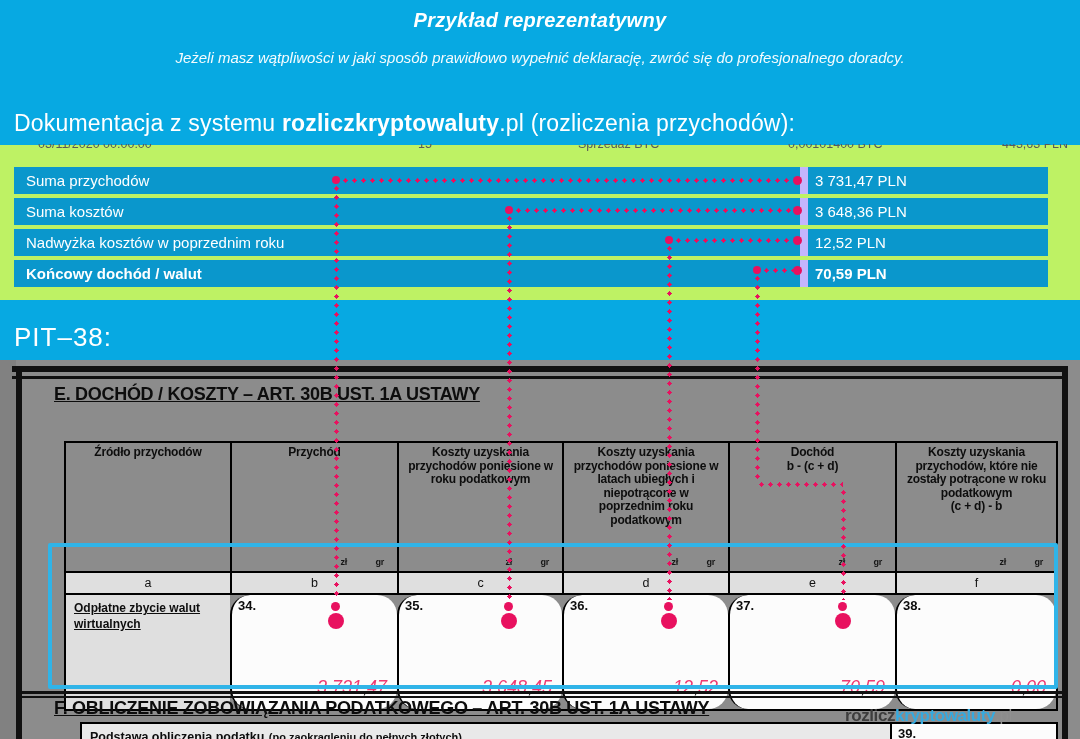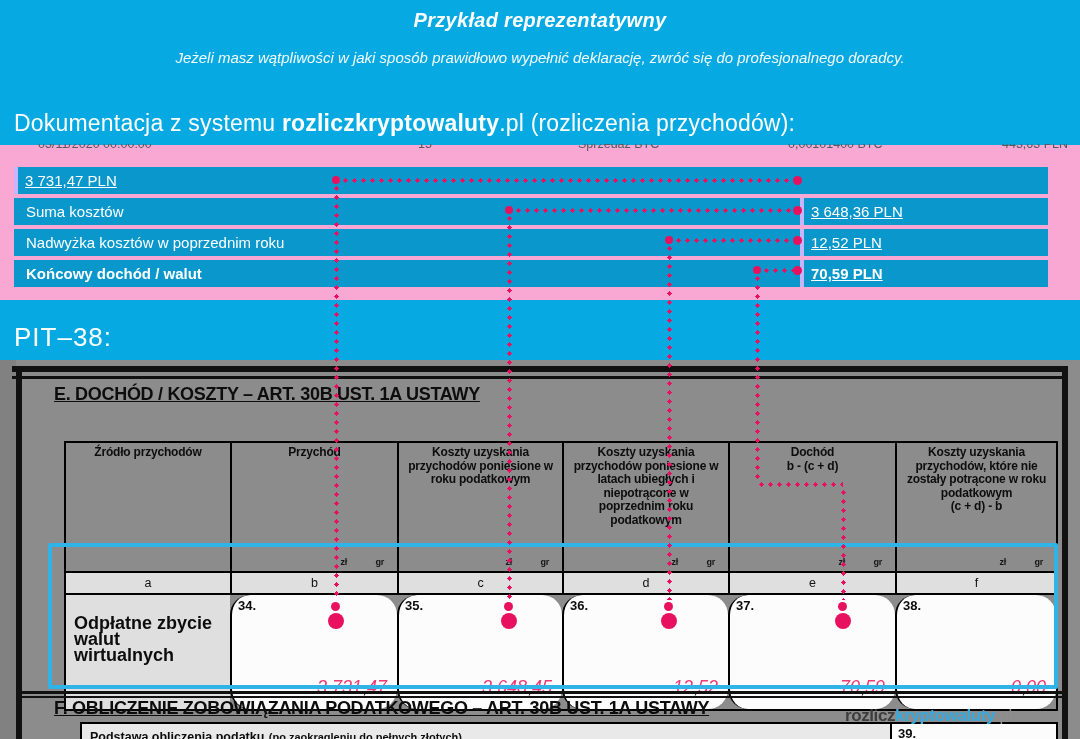--- a/index.html
+++ b/index.html
@@ -1,37 +1,37 @@
 <!DOCTYPE html>
 <html><head>
 <meta charset="utf-8">
 <style>
   * { margin:0; padding:0; box-sizing:border-box; }
   html,body { background:#fff; }
   body { font-family:"Liberation Sans", sans-serif; }
-  .screen{ position:relative; width:1080px; height:739px; overflow:hidden; background:#f9a8d4; }
+  .screen{ position:relative; width:1080px; height:739px; overflow:hidden; background:#bef264; }
 
   
   .top-band{ position:absolute; left:0; top:0; width:1080px; height:145px; background:#07A9E2; }
   .top-title{ position:absolute; left:0; top:9px; width:100%; text-align:center;
               color:#fff; font-size:20px; font-weight:bold; font-style:italic; letter-spacing:.3px; }
   .top-subtitle{ position:absolute; left:0; top:49px; width:100%; text-align:center;
               color:rgba(255,255,255,.96); font-size:15px; font-style:italic; }
   .doc-line{ position:absolute; left:14px; top:110px; color:#fff; font-size:23px; font-weight:300; letter-spacing:.2px; }
   .doc-line b{ font-weight:bold; }
 
   
   .txrow{ position:absolute; left:0; top:144px; width:1080px; height:9px; overflow:hidden; }
   .txrow .tin{ position:absolute; top:-7px; color:#5a5a5a; font-size:12.5px; white-space:nowrap; }
 
   
   .summary{ position:absolute; left:14px; top:167px; width:1034px; }
   .srow{ display:flex; height:27px; margin-bottom:4px; background:#0A97CC; color:#fff; font-size:15px; }
   .slabel{ flex:1; display:flex; align-items:center; padding-left:12px; }
-  .svalue{ width:248px; border-left:4px solid #c4b5fd; display:flex; align-items:center; padding-left:7px;text-decoration:underline; }
+  .svalue{ width:248px; border-left:8px solid #c4b5fd; display:flex; align-items:center; padding-left:7px; }
   .srow.bold .slabel, .srow.bold .svalue{ font-weight:bold; }
 
   
   .pit-band{ position:absolute; left:0; top:300px; width:1080px; height:60px; background:#07A9E2; }
   .pit-label{ position:absolute; left:14px; bottom:7px; color:#fff; font-size:26px; letter-spacing:1px; }
 
   
   .form-page{ position:absolute; left:0; top:360px; width:1080px; height:379px; background:#8C8C8C; overflow:hidden; }
   .margin-strip{ position:absolute; left:0; top:0; width:16px; height:379px; background:#818181; }
   .hline{ position:absolute; background:#111; }
@@ -43,21 +43,21 @@
   .frow-header{ height:128px; }
   .frow-letters{ height:22px; border-top:2px solid #000; background:#DFDFDF; }
   .frow-data{ flex:1; border-top:2px solid #000; }
   .fcell{ position:relative; }
   .fcell + .fcell{ border-left:2px solid #000; }
   .c0{width:164px;} .c1{width:167px;} .c2{width:165px;} .c3{width:166px;} .c4{width:167px;} .c5{width:159px; flex:1;}
   .hcell{ color:#0d0d0d; font-size:12px; font-weight:bold; text-align:center; line-height:13.5px; padding:3px 6px 0 6px; letter-spacing:-0.2px; }
   .unit{ position:absolute; bottom:2px; font-size:9px; font-weight:bold; color:#161616; }
   .unit.zl{ right:50px; } .unit.gr{ right:13px; }
   .lcell{ display:flex; align-items:center; justify-content:center; font-size:12.5px; color:#111; }
-  .src-cell{ background:#DFDFDF; color:#0d0d0d; font-size:18px; font-weight:bold; line-height:16px; padding:20px 8px; }
+  .src-cell{ background:#DFDFDF; color:#0d0d0d; font-size:12px; font-weight:bold; line-height:16px; padding:5px 8px;text-decoration:underline; }
   .num-cell{ background:#FCFCFC;border-radius:20px; }
   .cell-no{ position:absolute; left:6px; top:3px; font-size:13px; font-weight:bold; color:#0d0d0d; }
   .cell-val{ position:absolute; right:10px; bottom:11px; font-size:18px; font-style:italic; color:#EE3A72; white-space:nowrap; }
   .cell-val .comma{ color:#161616; font-style:normal; }
 
   .highlight-box{ position:absolute; left:48px; top:183px; width:1010px; height:146px;
                   border:4px solid #30B4E8; border-radius:2px; z-index:4; pointer-events:none; }
 
   .podstawa{ position:absolute; left:80px; top:362px; width:978px; height:30px; border:2px solid #000; background:#E9E9E9; display:flex; }
   .pod-label{ flex:1; padding:3px 8px; color:#0d0d0d; white-space:nowrap; }
@@ -92,20 +92,21 @@
   <div class="txrow">
     <div class="tin" style="left:38px">03/11/2020 00:00:00</div>
     <div class="tin" style="left:418px">15</div>
     <div class="tin" style="left:578px">Sprzedaż BTC</div>
     <div class="tin" style="left:788px">0,00101400 BTC</div>
     <div class="tin" style="left:1002px">443,63 PLN</div>
   </div>
 
   <div class="summary">
     <div class="srow">
+      <div class="slabel">Suma przychodów</div>
       <div class="svalue">3 731,47 PLN</div>
     </div>
     <div class="srow">
       <div class="slabel">Suma kosztów</div>
       <div class="svalue">3 648,36 PLN</div>
     </div>
     <div class="srow">
       <div class="slabel">Nadwyżka kosztów w poprzednim roku</div>
       <div class="svalue">12,52 PLN</div>
     </div>

